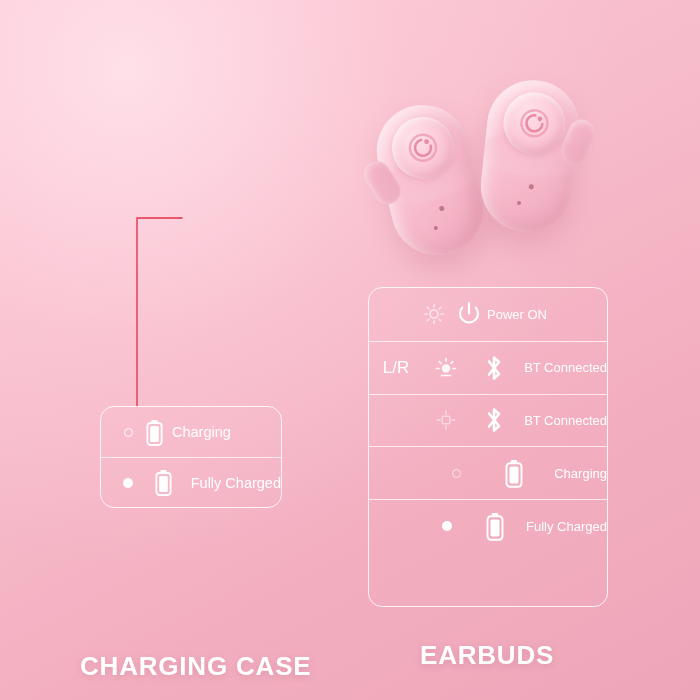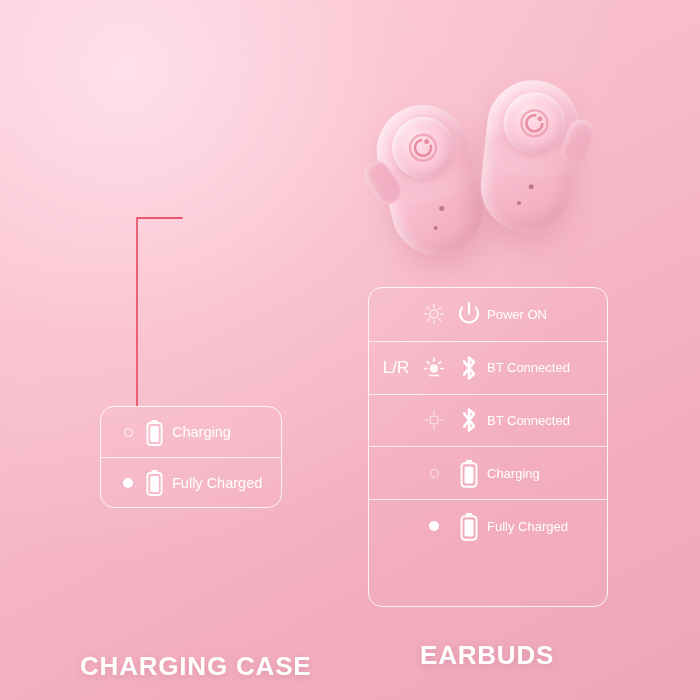--- a/index.html
+++ b/index.html
@@ -183,21 +183,21 @@
     position: absolute;
     border: 1.5px solid rgba(255,255,255,0.85);
     border-radius: 14px;
     box-sizing: border-box;
   }
   .legend-row {
     display: flex;
     align-items: center;
     box-sizing: border-box;
   }
-  .legend-row + .legend-row { border-top: 1.5px solid rgba(255,255,255,0.72); }
+  .legend-row + .legend-row { border-top: 1.5px solid rgba(255,255,255,0.72); justify-content: space-between; }
   .legend-label {
     color: #ffffff;
     font-family: "Liberation Sans", sans-serif;
     white-space: nowrap;
   }
   .icon-slot {
     display: flex;
     align-items: center;
     justify-content: center;
     flex: none;

